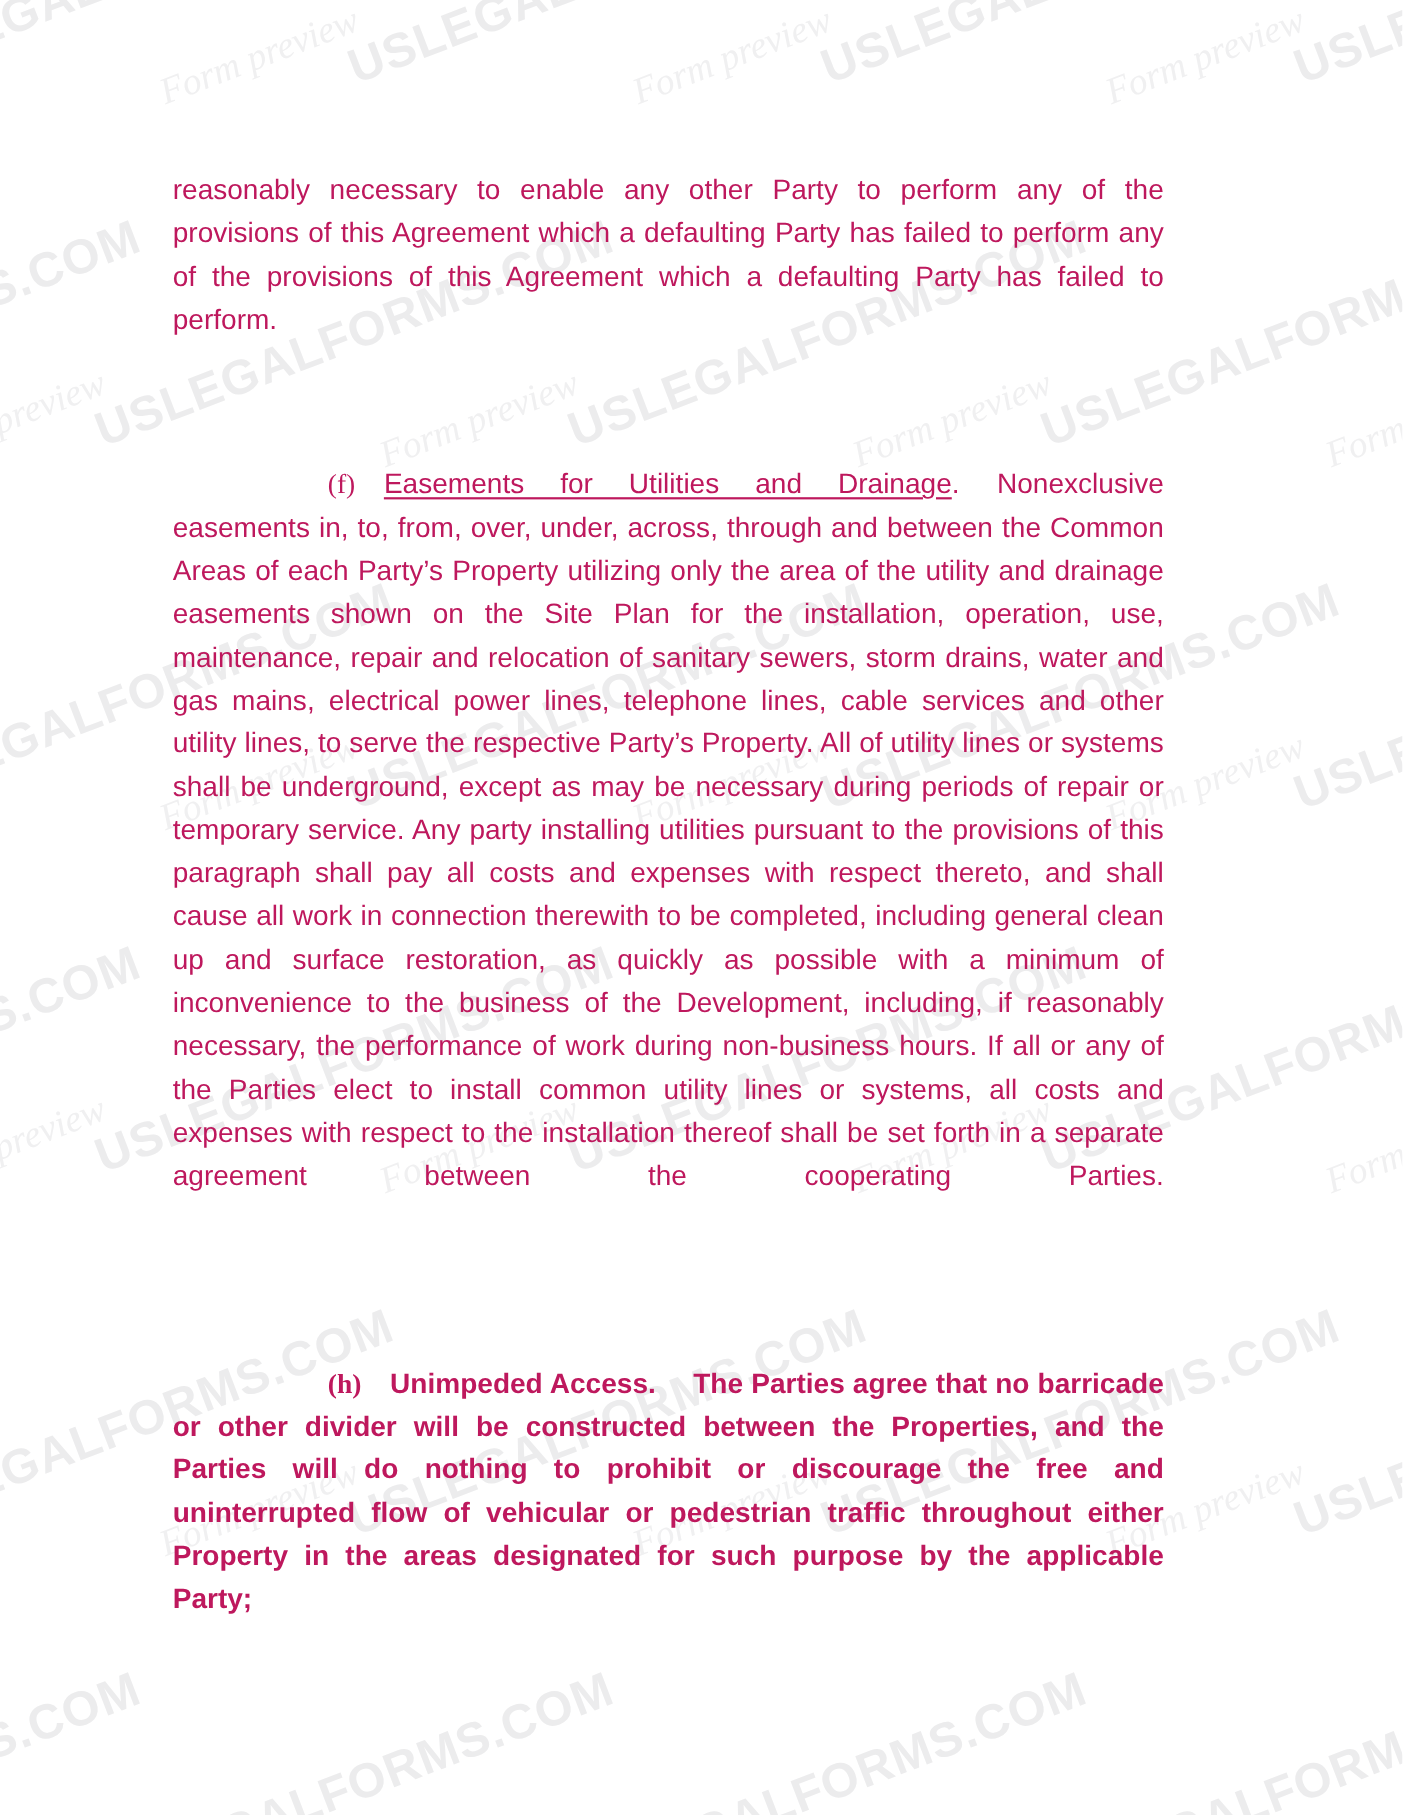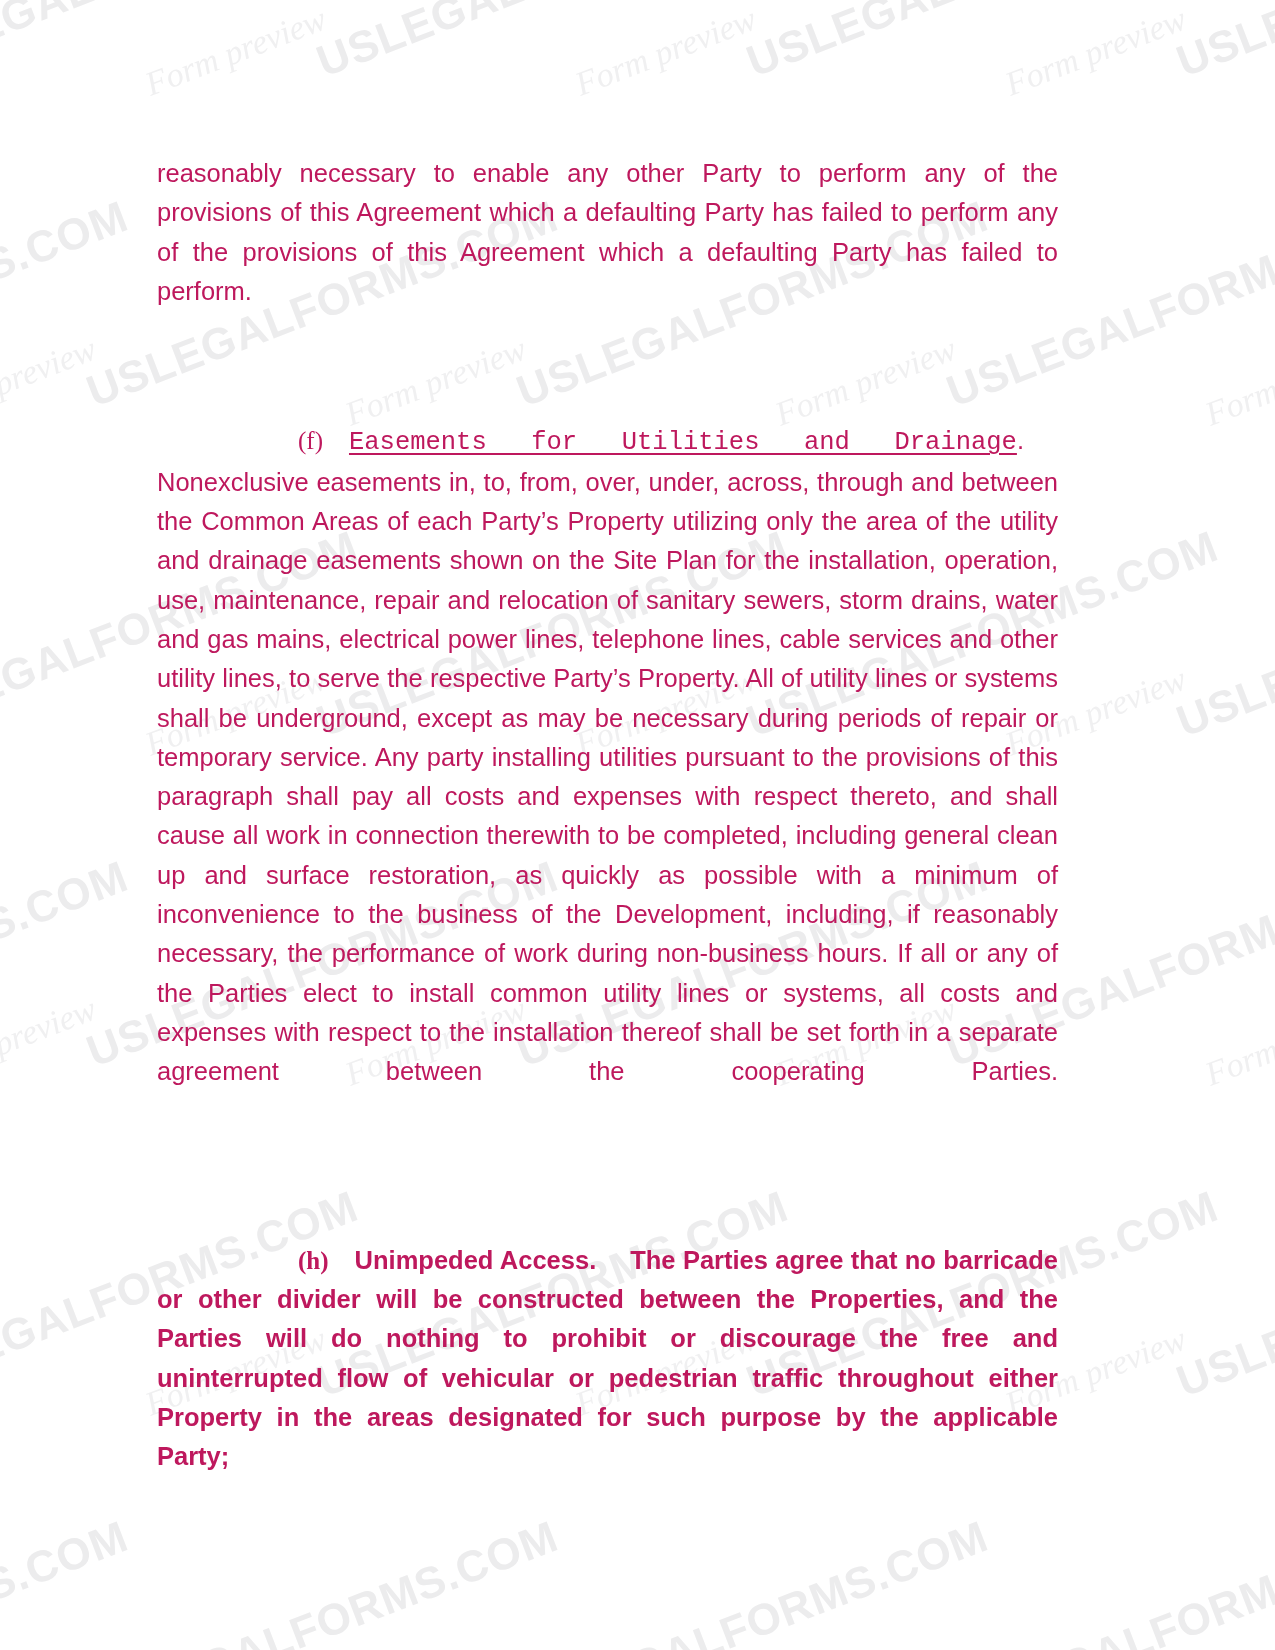--- a/index.html
+++ b/index.html
@@ -82,21 +82,20 @@
 
   .marker {
     font-family: "Liberation Serif", serif;
     font-size: 25px;
   }
 
   .u {
     text-decoration: underline;
     text-underline-offset: 4px;
     text-decoration-thickness: 2px;
-    font-family: Liberation Mono, monospace;
   }
 
   .indent {
     display: inline-block;
     width: 141px;
   }
 
   .gap-sm { display: inline-block; width: 26px; }
   .gap-md { display: inline-block; width: 34px; }
 </style>

